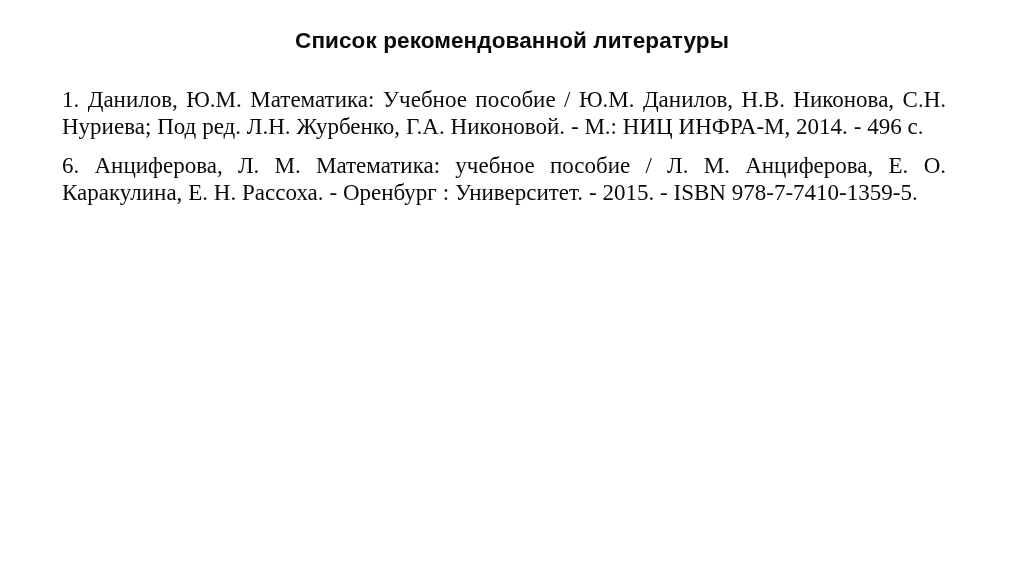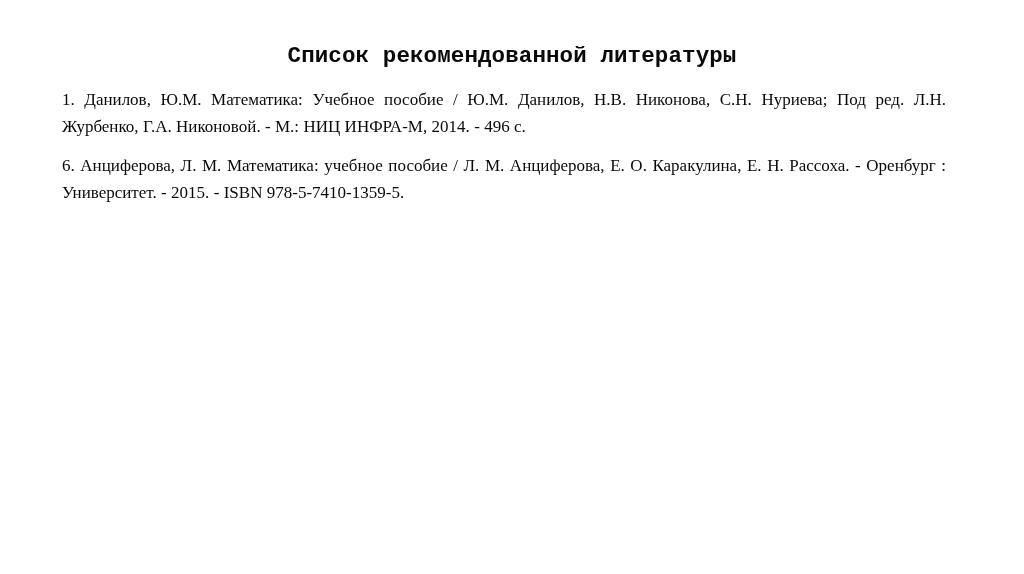--- a/index.html
+++ b/index.html
@@ -22,44 +22,44 @@
     box-sizing: border-box;
     padding: 0;
     background: #ffffff;
   }
 
   .doc-title {
     margin: 0;
     padding: 0;
     position: absolute;
     left: 0;
-    top: 43px;
+    top: 27px;
     width: 1024px;
     text-align: center;
     font-size: 22.5px;
     font-weight: bold;
     line-height: 27px;
     letter-spacing: 0.1px;
-    font-family: Liberation Mono, monospace;
+    font-family: Liberation Sans, sans-serif;
   }
 
   .ref-list {
     position: absolute;
     left: 62px;
     top: 86px;
     width: 884px;
     margin: 0;
     padding: 0;
     list-style: none;
   }
 
   .ref-item {
     margin: 0 0 12px 0;
     padding: 0;
-    font-size: 17px;
+    font-size: 23px;
     line-height: 27px;
     text-align: justify;
     text-justify: inter-word;
     font-family: "Liberation Serif", "DejaVu Serif", serif;
     color: #0a0a0a;
     hyphens: none;
     word-spacing: 0.1px;
   }
 
   .ref-item:last-child {
@@ -68,16 +68,16 @@
 </style>
 </head>
 <body>
 
 <div class="page">
 
   <h1 class="doc-title">Список рекомендованной литературы</h1>
 
   <div class="ref-list">
     <p class="ref-item">1. Данилов, Ю.М. Математика: Учебное пособие / Ю.М. Данилов, Н.В. Никонова, С.Н. Нуриева; Под ред. Л.Н. Журбенко, Г.А. Никоновой. - М.: НИЦ ИНФРА-М, 2014. - 496 с.</p>
-    <p class="ref-item">6. Анциферова, Л. М. Математика: учебное пособие / Л. М. Анциферова, Е. О. Каракулина, Е. Н. Рассоха. - Оренбург : Университет. - 2015. - ISBN 978-5-7410-1359-5.</p>
+    <p class="ref-item">6. Анциферова, Л. М. Математика: учебное пособие / Л. М. Анциферова, Е. О. Каракулина, Е. Н. Рассоха. - Оренбург : Университет. - 2015. - ISBN 978-7-7410-1359-5.</p>
   </div>
 
 </div>
 
 </body></html>

